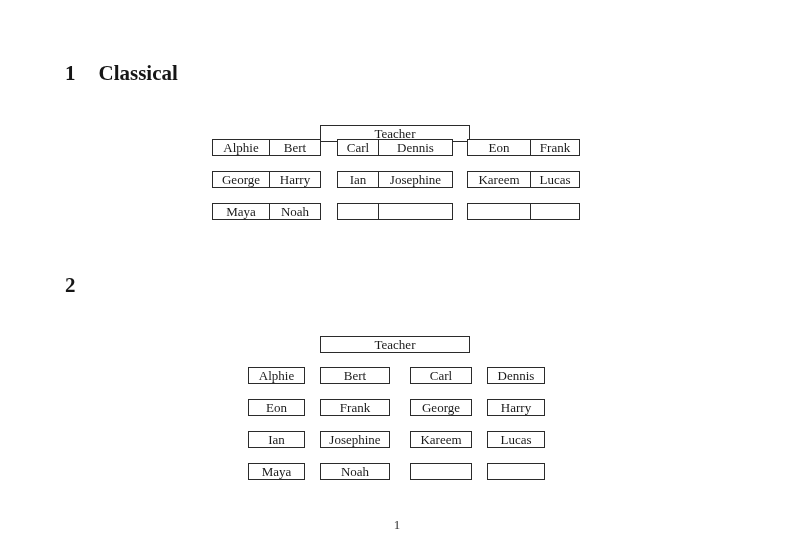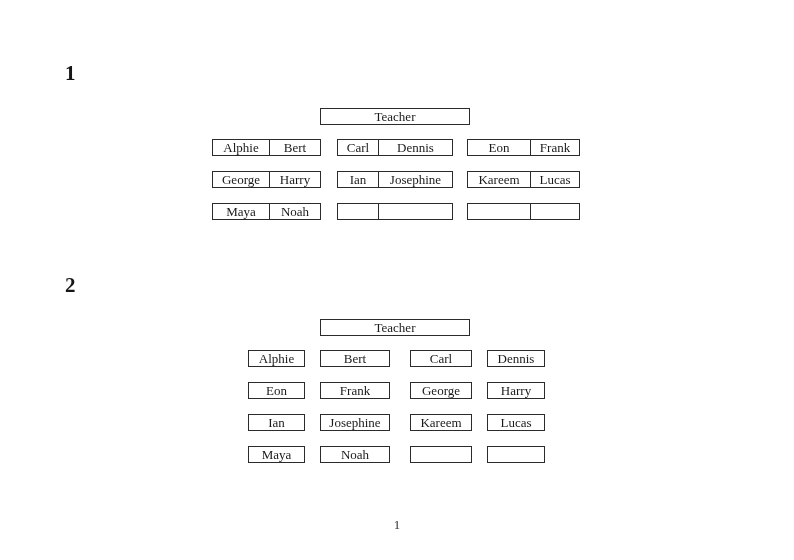--- a/index.html
+++ b/index.html
@@ -29,20 +29,21 @@
     box-sizing: border-box;
     border: 1px solid #2b2b2b;
     background: #ffffff;
   }
   .center-txt {
     display: flex;
     align-items: center;
     justify-content: center;
     font-size: 13px;
     line-height: 13px;
+    margin-top: 17px;
   }
   .teacher { left: 320px; width: 150px; }
   .desk { display: flex; }
   .cell {
     display: flex;
     align-items: center;
     justify-content: center;
     font-size: 13px;
     line-height: 13px;
     box-sizing: border-box;
@@ -71,20 +72,21 @@
     color: #333333;
   }
 </style>
 </head>
 <body>
 
 <div class="page">
 
   <div class="heading" style="top:62px">
     <span>1</span>
+    <span>Classical</span>
   </div>
 
   <div class="bx teacher center-txt" style="top:108px">Teacher</div>
 
   <div class="bx desk r0 c0">
     <div class="cell cell-l">Alphie</div>
     <div class="cell cell-r">Bert</div>
   </div>
   <div class="bx desk r0 c1">
     <div class="cell cell-l">Carl</div>

